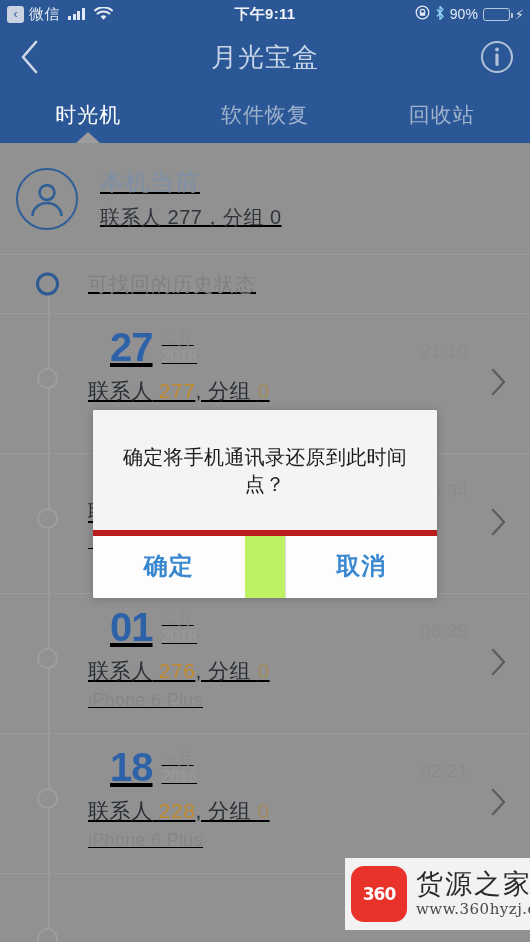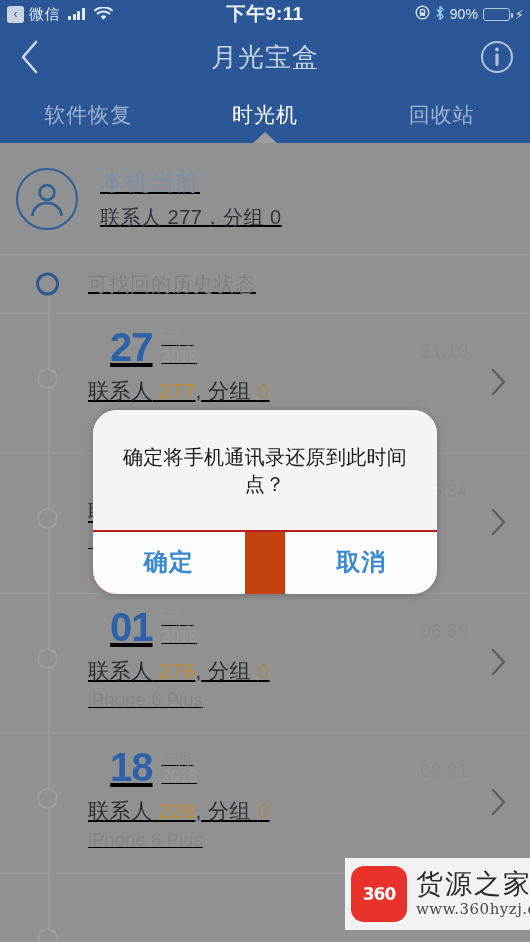--- a/index.html
+++ b/index.html
@@ -28,21 +28,21 @@
   .sb-carrier { font-size:15px; color:#e4eaf3; letter-spacing:0.5px;}
   .sb-signal { display:flex; align-items:flex-end; gap:1.5px; height:12px; margin-left:3px;}
   .sb-signal i { width:3px; background:#e4eaf3; display:block; border-radius:0.5px;}
   .sb-signal i:nth-child(1){height:4px}
   .sb-signal i:nth-child(2){height:6px}
   .sb-signal i:nth-child(3){height:9px}
   .sb-signal i:nth-child(4){height:12px}
   .sb-wifi { margin-left:4px; display:flex; align-items:center;}
   .sb-center {
     position:absolute; left:0; width:530px; text-align:center;
-    font-size:19px; color:#f0f4fa; font-weight:600; letter-spacing:0.3px;
+    font-size:15px; color:#f0f4fa; font-weight:600; letter-spacing:0.3px;
   }
   .sb-right {
     margin-left:auto; display:flex; align-items:center; gap:5px; padding-right:6px;
   }
   .sb-battpct { font-size:14px; color:#e4eaf3; }
   .sb-batt {
     width:27px; height:13px; border:1.4px solid #b9c6d9; border-radius:3px;
     position:relative; padding:1.5px;
   }
   .sb-batt::after{
@@ -167,34 +167,34 @@
   }
   .entry-chev {
     position:absolute; right:22px; top:50%; transform:translateY(-50%);
   }
 
   
   .dialog {
     position:absolute; left:93px; top:410px;
     width:344px;
     background:#f7f7f7;
-    border-radius:24px;
+    border-radius:2px;
     overflow:hidden;
     box-shadow:0 1px 9px rgba(0,0,0,0.22);
     z-index:50;
   }
   .dialog-body {
     padding:34px 18px 32px;
     text-align:center;
     font-size:20px; color:#1c1c1c; letter-spacing:0.3px;
     background:#f4f4f4;
   }
   .dialog-actions {
-    display:flex; border-top:2px solid #b91c1c;
-    background:#c2410c;
+    display:flex; border-top:6px solid #b91c1c;
+    background:#bef264;
     gap:40px;
   }
   .dialog-btn {
     flex:1; text-align:center;
     padding:14px 0 16px;
     font-size:24px; color:#3a88d0; font-weight:bold;
     letter-spacing:1px;
     background:#fdfdfd;
   }
   .dialog-btn + .dialog-btn { border-left:1px solid #dcdcdc; }
@@ -282,26 +282,26 @@
   <div class="nav-info">
     <svg width="34" height="34" viewBox="0 0 34 34">
       <circle cx="17" cy="17" r="15" stroke="#b2c2d9" stroke-width="2" fill="none"></circle>
       <circle cx="17" cy="9.5" r="1.9" fill="#b2c2d9"></circle>
       <rect x="15.4" y="13.6" width="3.2" height="12.4" rx="1.4" fill="#b2c2d9"></rect>
     </svg>
   </div>
 </div>
 
 <div class="tabbar">
-  <div class="tab">
-    <span>软件恢复</span>
-  </div>
   <div class="tab active">
     <span>时光机</span>
     <span class="arrow"></span>
+  </div>
+  <div class="tab">
+    <span>软件恢复</span>
   </div>
   <div class="tab">
     <span>回收站</span>
   </div>
 </div>
 
 <div class="content">
 
   <div class="timeline-line"></div>
 

